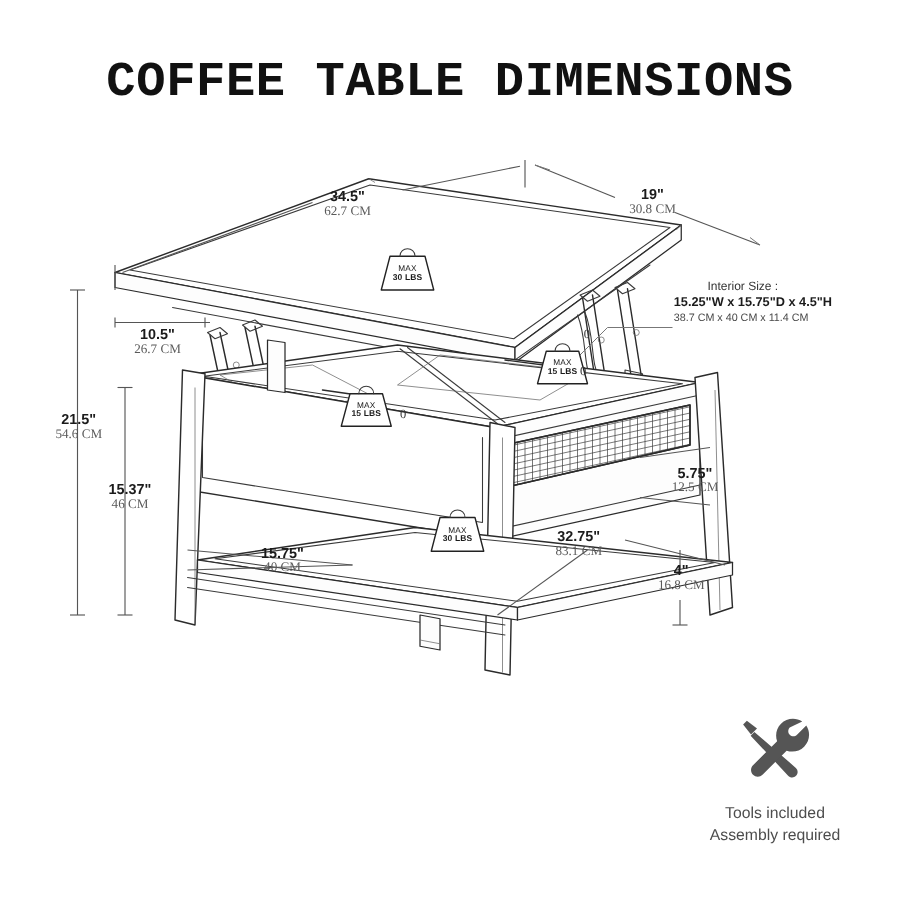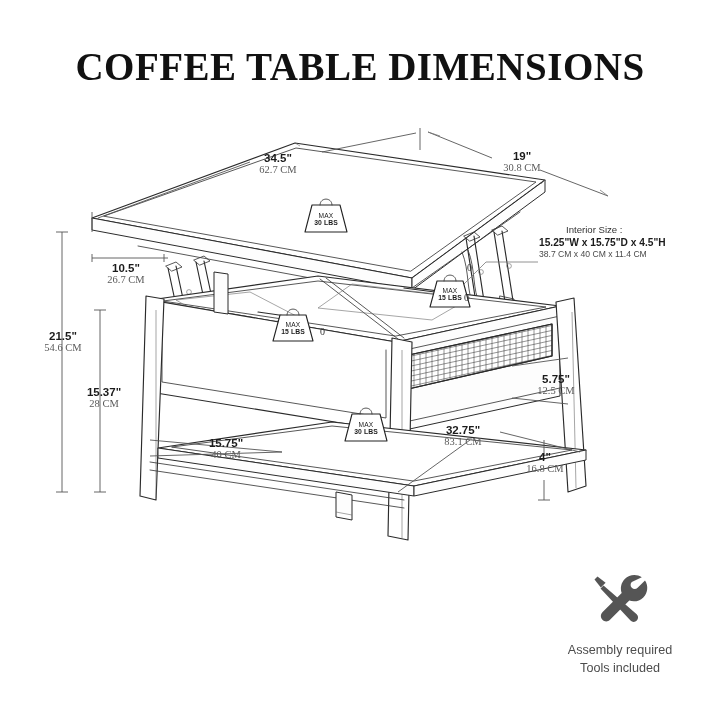--- a/index.html
+++ b/index.html
@@ -9,21 +9,21 @@
     font-family:"Liberation Sans", sans-serif;
     overflow:hidden;
     position:relative;
   }
   #stage{position:relative;width:720px;height:720px;}
 
   
   .title{
     position:absolute;left:0;top:44px;width:720px;
     text-align:center;
-    font-family:Liberation Serif, serif;
+    font-family:Liberation Mono, monospace;
     font-weight:700;
     font-size:39px;
     letter-spacing:.5px;
     color:#111111;
     white-space:nowrap;
   }
 
   
   #drawing{position:absolute;left:0;top:0;width:720px;height:720px;}
   .ln{fill:none;stroke:#2b2b2b;stroke-width:1.15;stroke-linejoin:round;stroke-linecap:round;}
@@ -315,21 +315,21 @@
     <span class="cm">26.7 CM</span>
   </div>
 
   <div class="dimlabel" style="left:33px;top:330px;width:60px;">
     <span class="inch">21.5"</span>
     <span class="cm">54.6 CM</span>
   </div>
 
   <div class="dimlabel" style="left:72px;top:386px;width:64px;">
     <span class="inch">15.37"</span>
-    <span class="cm">28 CM</span>
+    <span class="cm">46 CM</span>
   </div>
 
   <div class="dimlabel" style="left:194px;top:437px;width:64px;">
     <span class="inch">15.75"</span>
     <span class="cm">40 CM</span>
   </div>
 
   <div class="dimlabel" style="left:427px;top:424px;width:72px;">
     <span class="inch">32.75"</span>
     <span class="cm">83.1 CM</span>
@@ -382,17 +382,17 @@
         <path d="M13.5,10.5 L10.5,13.5 L16.8,21.6 L21.6,16.8 Z"></path>
         <path d="M19.5,19.5 L16.5,22.5 L46.5,54.5 C48.2,56.3 51.0,56.4 52.8,54.6
                  C54.6,52.8 54.5,50.0 52.7,48.3 Z"></path>
 
         <path d="M57.8,11.2 C52.5,7.6 45.2,8.4 40.8,12.9 C37.0,16.7 36.0,22.2 37.7,26.9
                  L18.4,46.2 C16.3,48.3 16.3,51.7 18.4,53.8 C20.5,55.9 23.9,55.9 26.0,53.8
                  L45.3,34.5 C50.0,36.2 55.5,35.2 59.3,31.4 C63.8,27.0 64.6,19.7 61.0,14.4
                  L53.6,21.8 C52.0,23.4 49.4,23.4 47.8,21.8 C46.2,20.2 46.2,17.6 47.8,16.0 Z"></path>
       </g>
     </svg>
+    <span class="fline">Tools included</span>
     <span class="fline">Assembly required</span>
-    <span class="fline">Tools included</span>
   </div>
 
 </div>
 
 </body></html>

